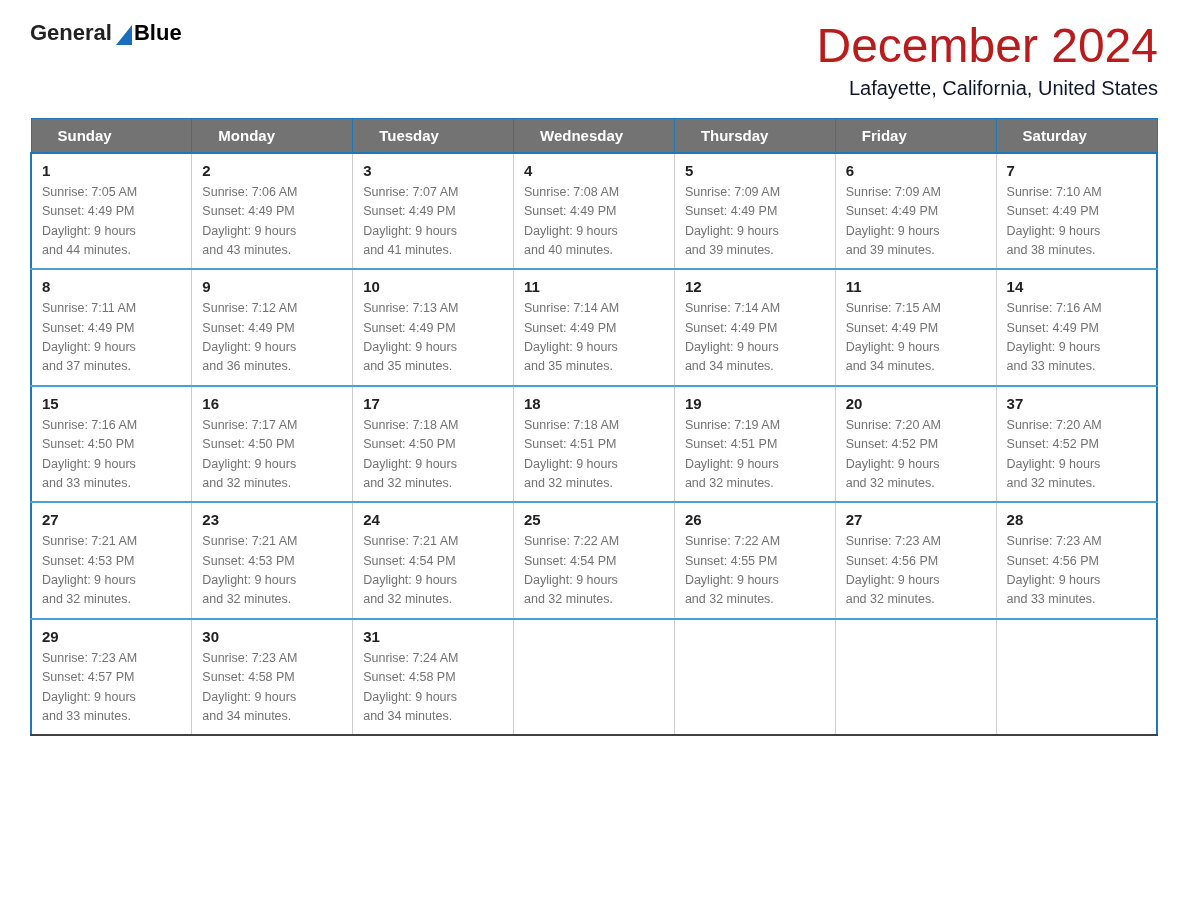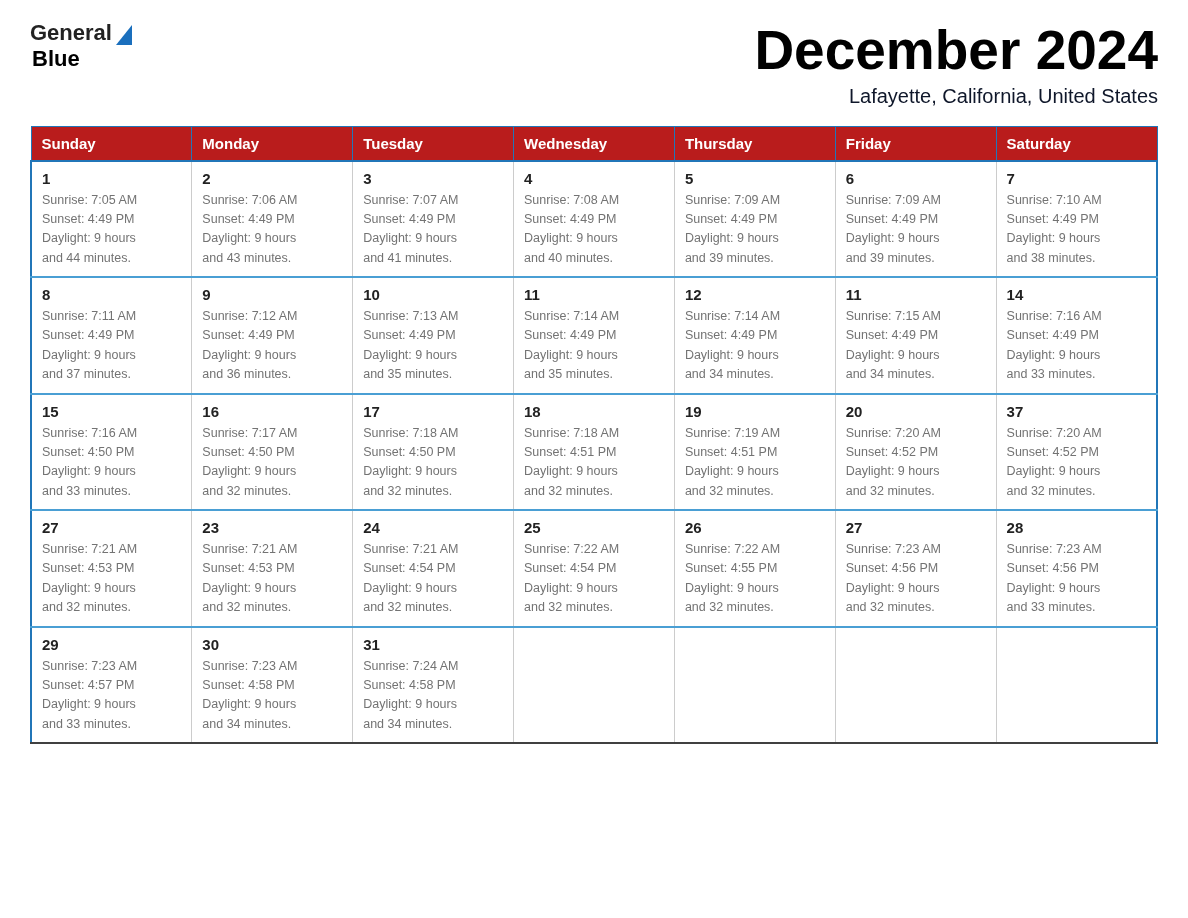--- a/index.html
+++ b/index.html
@@ -11,55 +11,55 @@
       padding: 20px 30px 30px 30px;
     }
     .header {
       display: flex;
       justify-content: space-between;
       align-items: flex-start;
       margin-bottom: 18px;
     }
     .logo-block {
       display: flex;
-      flex-direction: column;
+      flex-direction: row;
     }
     .logo-line1 {
       display: flex;
       align-items: center;
     }
     .logo-line2 {
       display: flex;
       align-items: center;
     }
     .title-block {
       text-align: right;
     }
     .calendar-title {
-      font-size: 55px;
-      font-weight: bold;
-      color: #000000;
+      font-size: 48px;
+      font-weight: normal;
+      color: #b91c1c;
       line-height: 1.1;
     }
     .calendar-subtitle {
       font-size: 20px;
       color: #0f172a;
       margin-top: 4px;
     }
     table {
       width: 100%;
       border-collapse: collapse;
       table-layout: fixed;
     }
     thead tr th {
-      background-color: #b91c1c;
+      background-color: #737373;
       color: #fff;
       font-size: 15px;
       font-weight: 600;
-      padding: 8px 10px;
+      padding: 8px 26px;
       text-align: left;
       border: 1px solid #2176b8;
     }
     tbody tr td {
       vertical-align: top;
       padding: 8px 10px;
       border: 1px solid #ccc;
       font-size: 13px;
       color: #222;
       background: #fff;

